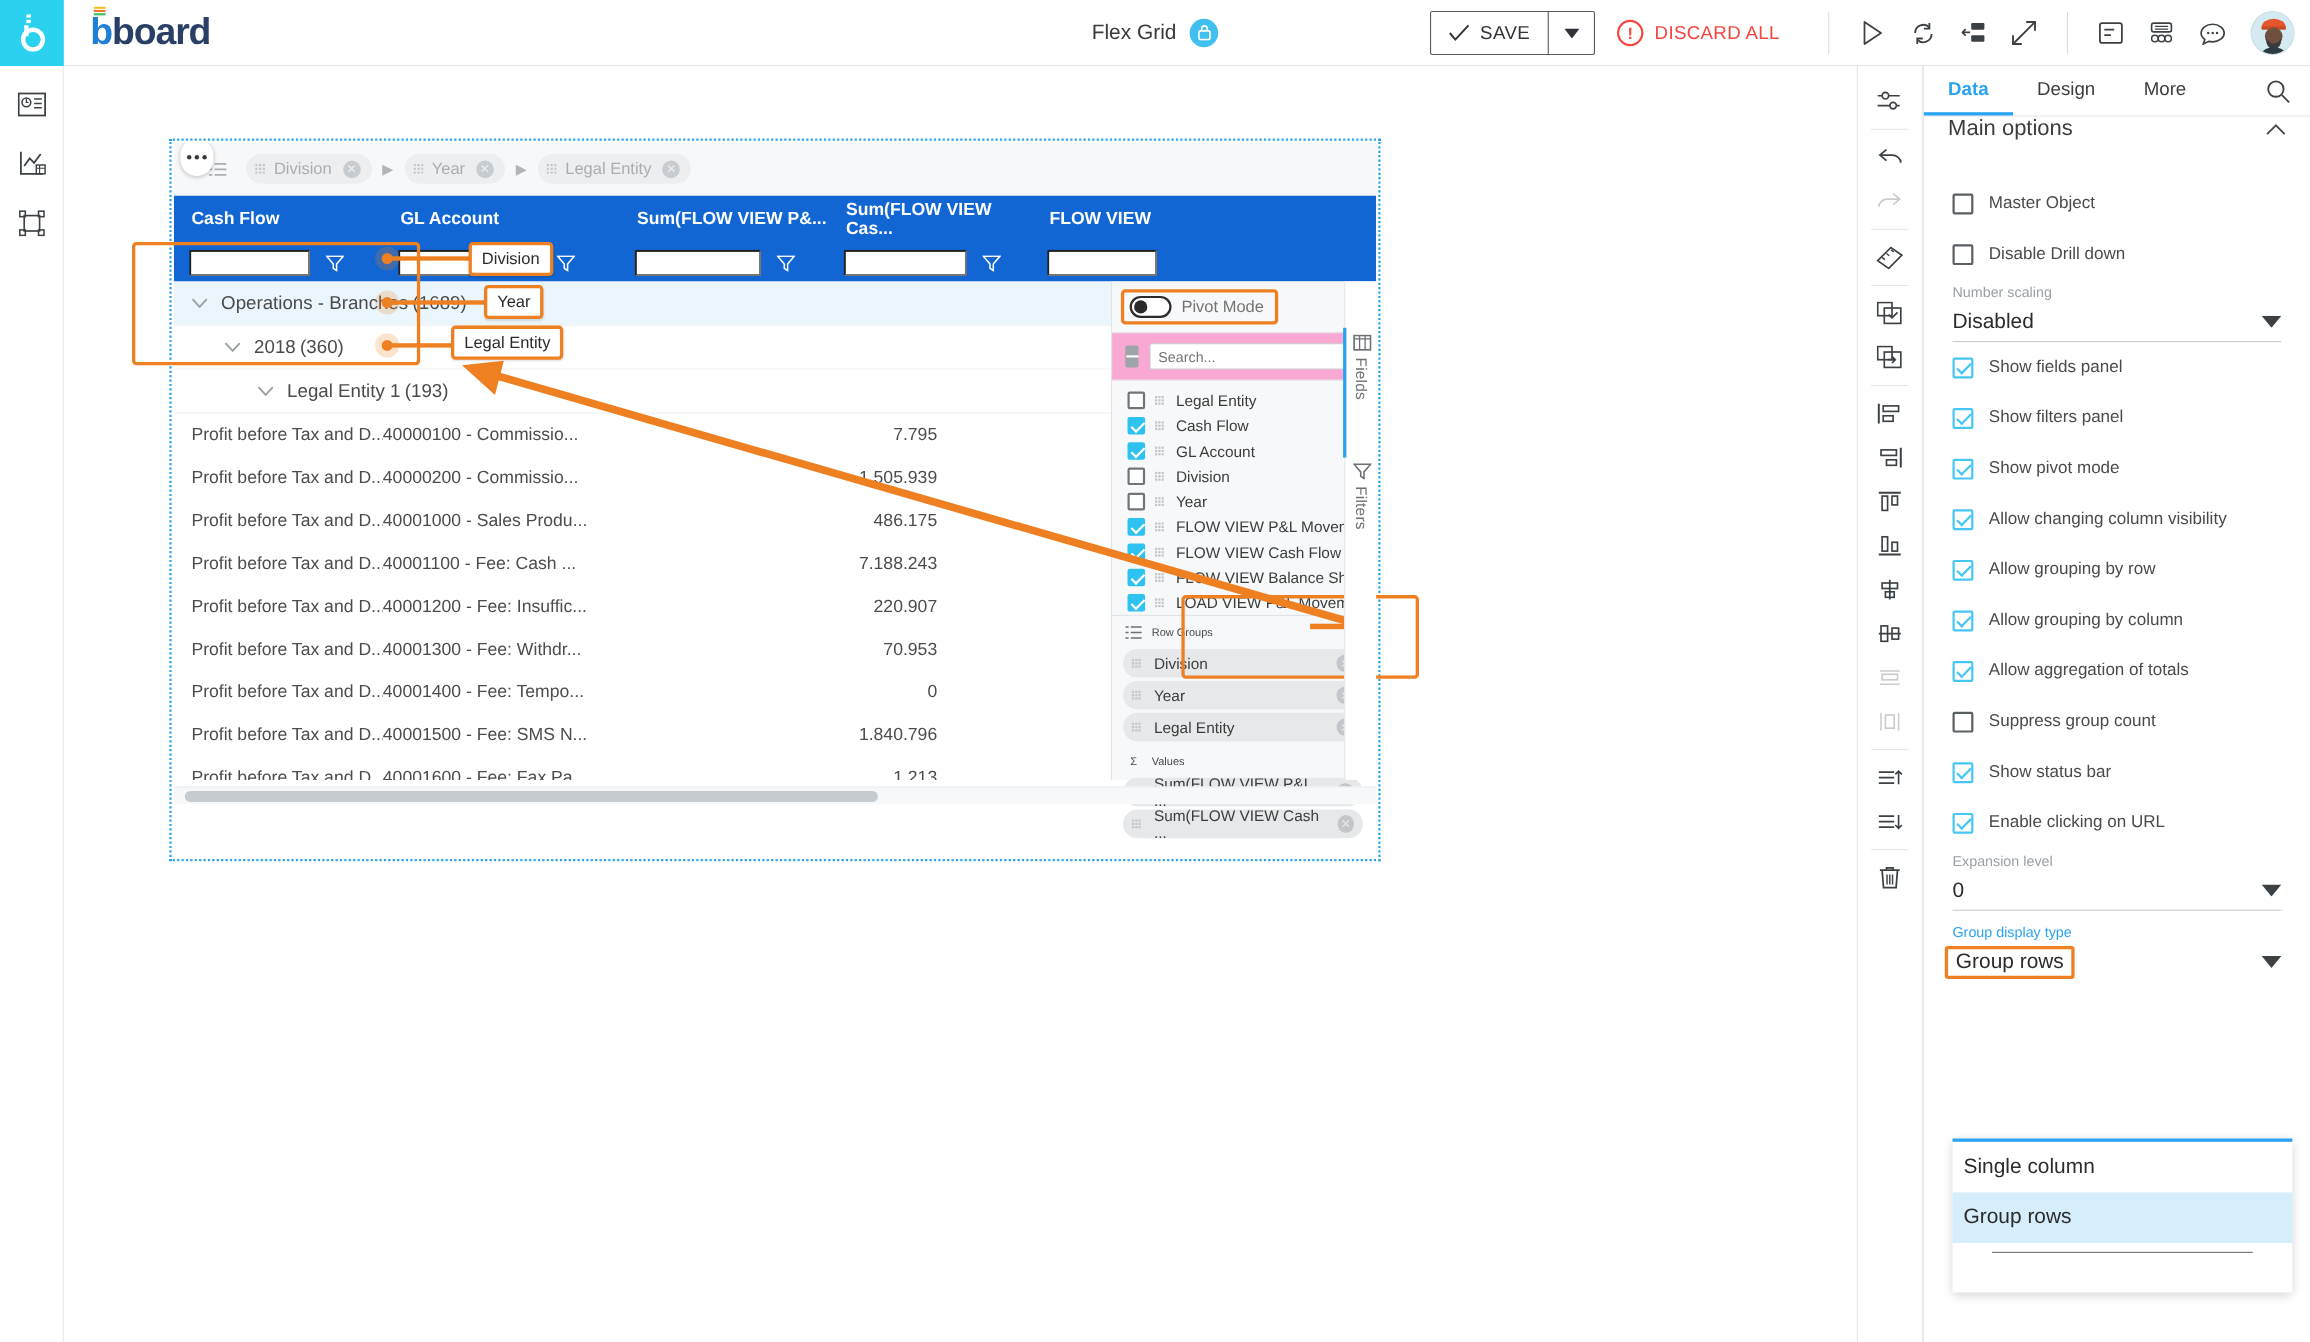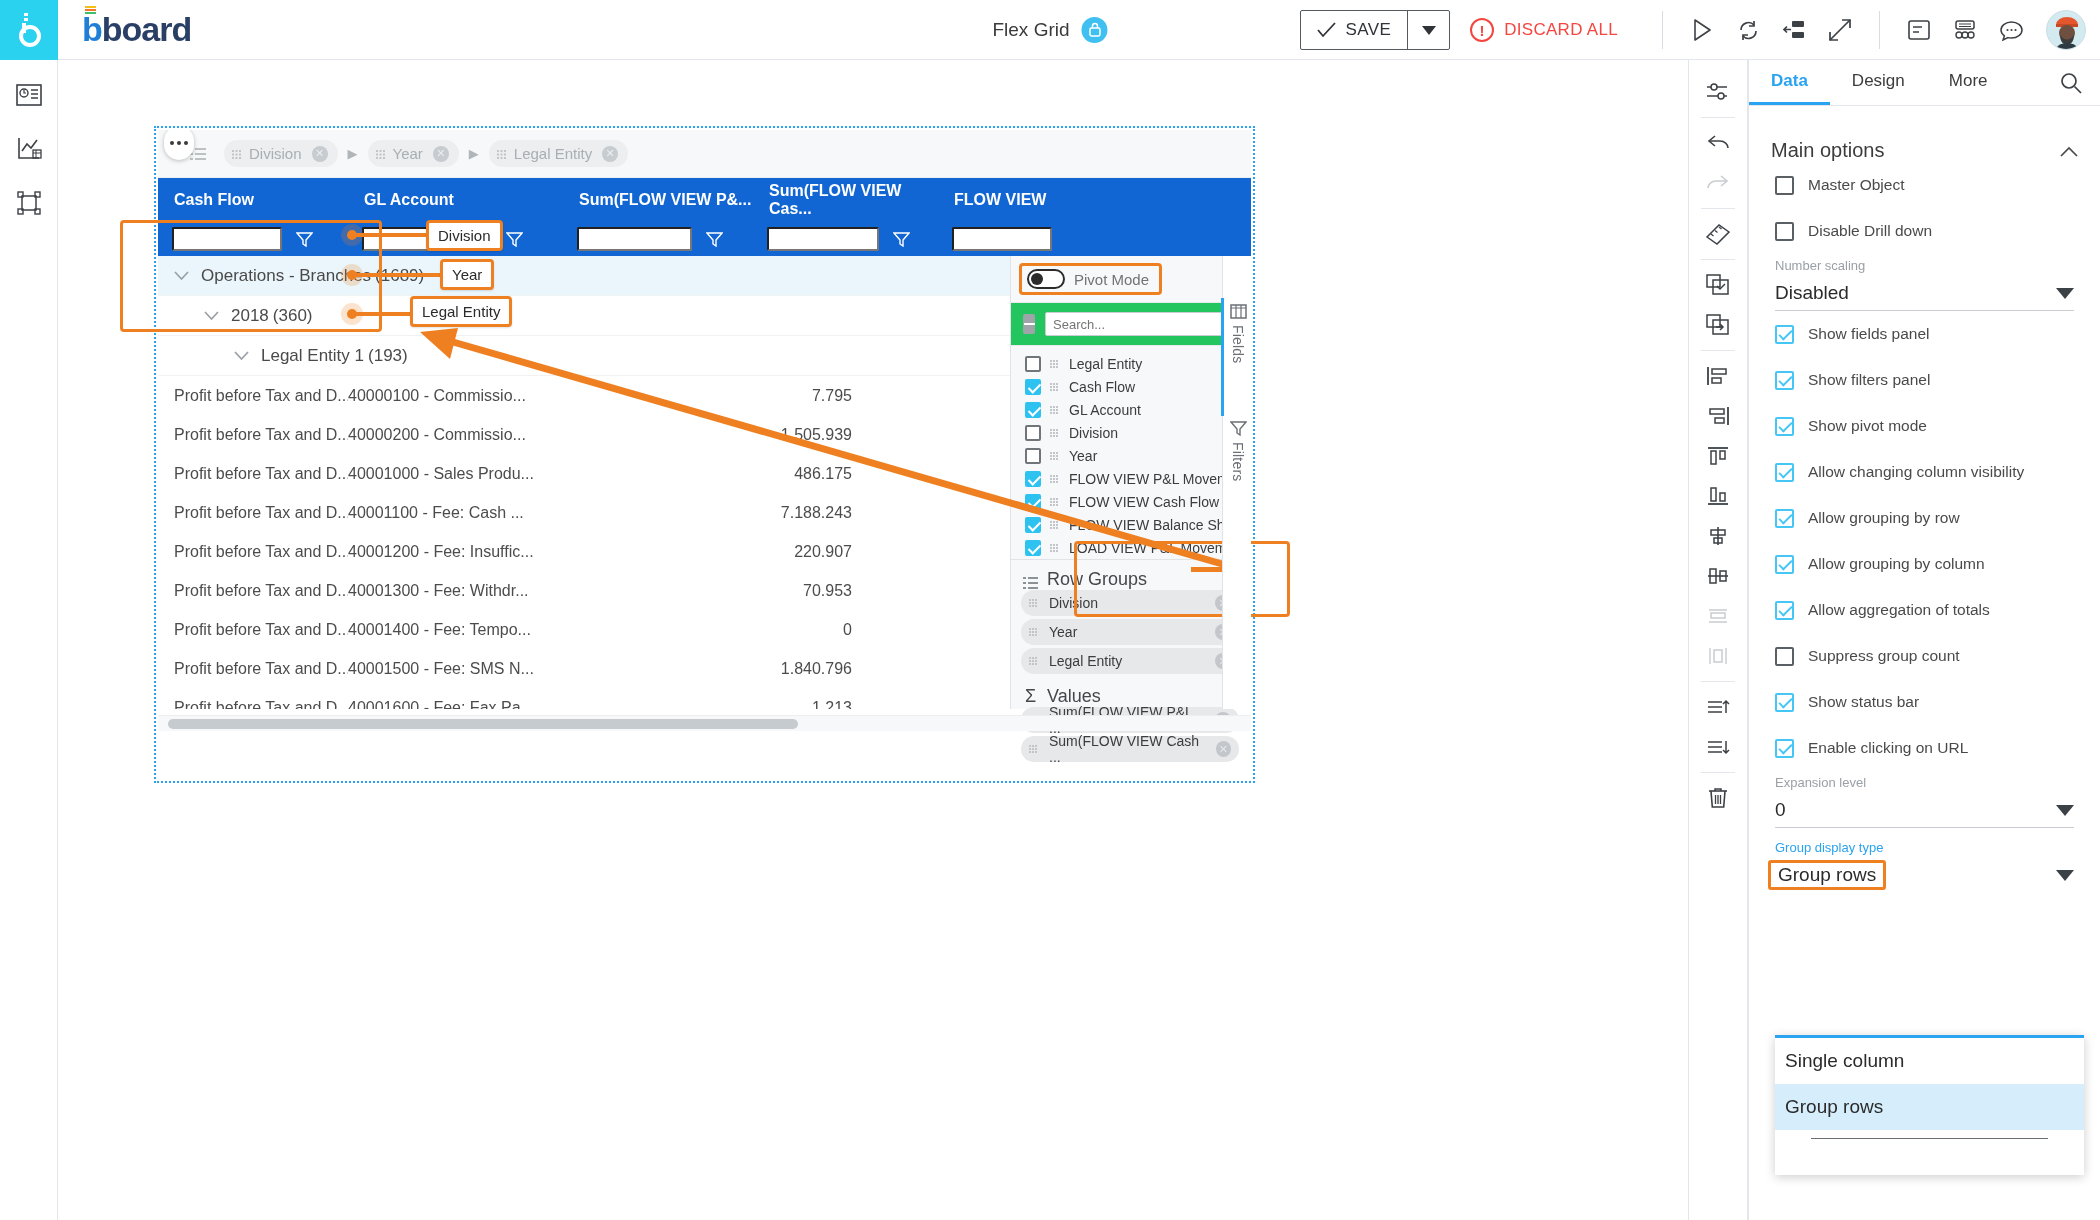--- a/index.html
+++ b/index.html
@@ -169,21 +169,21 @@
   }
   .switch {
     width: 38px; height: 20px; border-radius: 10px; background:#fff;
     border: 2px solid #2b2b2b; position:relative;
   }
   .switch i { position:absolute; left:2px; top:2px; width:12px;height:12px;border-radius:50%;background:#2b2b2b;}
   .toggle-label { font-size: 15px; color:#737373; }
 
   .search-row {
     height: 44px; display:flex; align-items:center; gap: 10px; padding: 0 12px;
-    border-top: 1px solid #e6e8ea; border-bottom: 1px solid #e6e8ea; background:#22c55e;
+    border-top: 1px solid #e6e8ea; border-bottom: 1px solid #e6e8ea; background:#f9a8d4;
   }
   .minus-btn {
     width: 20px; height:20px; background:#9fa4a9; border-radius:2px;
     display:flex;align-items:center;justify-content:center;
   }
   .minus-btn span { width: 11px; height: 2px; background:#fff; display:block;}
   .search-input {
     flex:1; height: 24px; background:#fff; border: 1px solid #c9cdd1; border-radius:2px;
     font-size: 13px; color:#a9aeb3; padding: 0 7px;
     font-family: "Liberation Sans", sans-serif;
@@ -193,21 +193,21 @@
   .cbx { width: 16px; height: 16px; border: 2px solid #707579; border-radius:2px; background:#fff; flex:0 0 auto;}
   .cbx.on { background:#2ec2f0; border-color:#2ec2f0; position:relative;}
   .cbx.on::after{
     content:""; position:absolute; left:4px; top:0px; width:5px;height:10px;
     border:solid #fff; border-width: 0 2px 2px 0; transform: rotate(45deg);
   }
   .grip6 { display:flex; flex-wrap:wrap; width: 10px; gap:1px; flex:0 0 auto;}
   .grip6 i { width:2px;height:2px;background:#c2c6ca;display:block;}
 
   .section-div { border-top: 1px solid #e1e4e7; }
-  .sect-head { height: 30px; display:flex; align-items:flex-end; gap:9px; padding-left: 12px; font-size: 18px; color:#44484c;}
+  .sect-head { height: 30px; display:flex; align-items:center; gap:9px; padding-left: 12px; font-size: 10px; color:#44484c;}
   .pill-row {
     height: 26px; margin: 0 10px 3px 10px; background:#e6e8ea; border-radius: 13px;
     display:flex; align-items:center; gap: 10px; padding: 0 8px; font-size: 14px; color:#3c3c3c;
   }
   .pill-row .xc {
     margin-left:auto; width: 16px; height:16px; border-radius:50%; background:#c3c7cb;
     color:#e6e8ea; font-size:11px; display:flex;align-items:center;justify-content:center;
   }
   .mini-scroll {
     position:absolute; right: 4px; top: 370px; width: 9px; height: 76px; background:#f1f2f4;
@@ -255,21 +255,21 @@
     border-left: 1px solid #e3e6ea;
   }
   .rp-tabs { height: 46px; display:flex; align-items:stretch; border-bottom: 1px solid #e3e6ea; }
   .rp-tab {
     padding: 0 22px; display:flex; align-items:center; font-size: 17px; color:#3c3c3c; cursor:pointer;
     border-bottom: 3px solid transparent;
   }
   .rp-tab.active { color:#2aa3f0; border-bottom-color:#2aa3f0; font-weight:600;}
   .rp-search { margin-left:auto; width: 58px; display:flex;align-items:center;justify-content:center; cursor:pointer;}
   .rp-sectionhead {
-    height: 56px; display:flex; align-items:flex-end; padding: 0 22px; font-size: 20px; color:#3c3c3c;
+    height: 56px; display:flex; align-items:flex-start; padding: 0 22px; font-size: 20px; color:#3c3c3c;
   }
   .rp-sectionhead .caret { margin-left:auto; }
   .rp-check-row { height: 46px; display:flex; align-items:center; gap: 14px; padding: 0 26px; font-size: 15.5px; color:#4a4a4a;}
   .cb-dark { width: 19px;height:19px;border:2px solid #5a5f64;border-radius:2px;background:#fff;flex:0 0 auto;}
   .cb-blue { width: 19px;height:19px;border:2px solid #45c6f5;border-radius:2px;background:#fff;flex:0 0 auto;position:relative;}
   .cb-blue.on::after{
     content:""; position:absolute; left:5px; top:0px; width:5px;height:11px;
     border:solid #45c6f5; border-width:0 2px 2px 0; transform: rotate(45deg);
   }
   .cb-blue.off { border-color:#5a5f64; }

